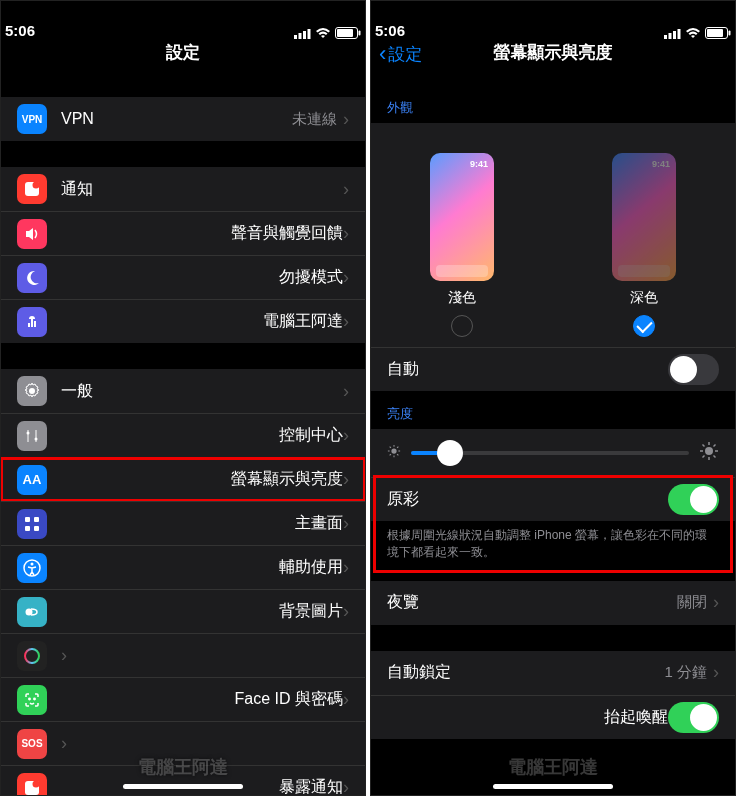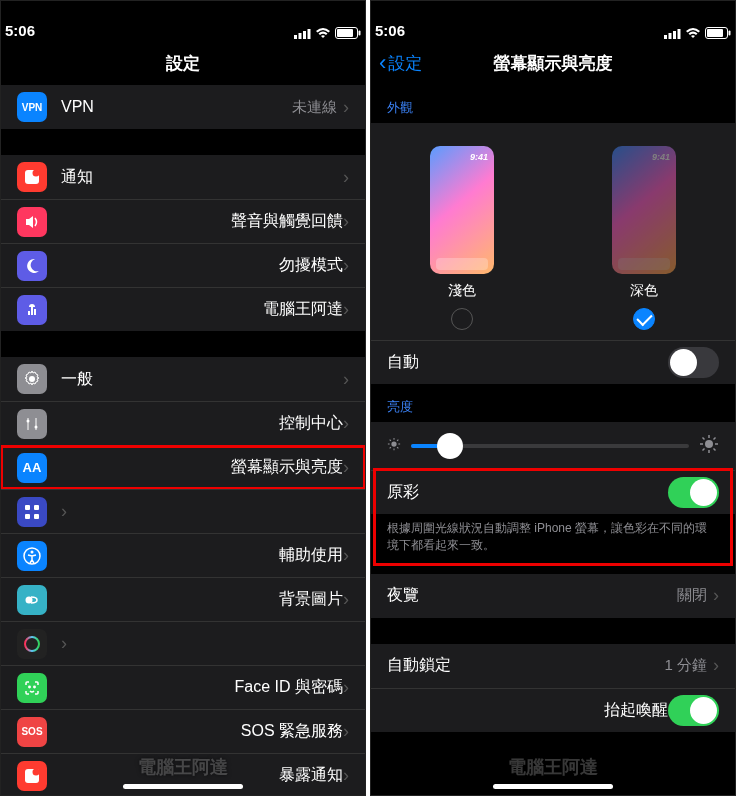--- a/index.html
+++ b/index.html
@@ -20,21 +20,21 @@
   
   .status {
     height: 40px; display: flex; align-items: flex-end;
     justify-content: space-between; padding: 0 4px 2px;
     color: #fff; font-size: 15px; font-weight: 600;
   }
   .status-right { display: flex; gap: 4px; align-items: center; }
   .signal, .wifi, .batt { display: inline-block; }
   .signal svg, .wifi svg, .batt svg { display: block; }
   .nav {
-    height: 44px; display: flex; align-items: center;
+    height: 44px; display: flex; 
     justify-content: center; position: relative; color: #fff;
     font-size: 17px; font-weight: 600;
   }
   .back {
     position: absolute; left: 8px; color: #0a84ff;
     font-size: 17px; font-weight: 400; display: flex; align-items: center;
   }
   .back .chev { font-size: 22px; margin-right: 2px; }
   .section-h {
     color: #3b82f6; font-size: 13px; padding: 14px 16px 6px;
@@ -42,21 +42,21 @@
   }
   .cell {
     background: #1c1c1e; min-height: 44px;
     display: flex; align-items: center; padding: 0 16px;
     color: #fff; font-size: 16px;
     border-top: 0.5px solid #2c2c2e;
     position: relative;
   }
   .cell + .cell { border-top: 0.5px solid #333; text-align: right; }
   .group .cell:first-child { border-top: none; }
-  .group { margin-top: 0; }
+  .group { margin-top: 12px; }
   .group + .group { margin-top: 26px; }
   .cell .icon {
     width: 30px; height: 30px; border-radius: 7px;
     margin-right: 14px; flex-shrink: 0;
     display: flex; align-items: center; justify-content: center;
   }
   .cell .label { flex: 1; }
   .cell .detail { color: #8e8e93; font-size: 15px; margin-right: 6px; }
   .cell .chev-right { color: #555; font-size: 18px; }
   .toggle {
@@ -77,24 +77,23 @@
   .highlight {
     position: absolute; border: 3px solid #e00; pointer-events: none;
   }
   
   .appearance {
     background: #1c1c1e; padding: 14px 0 10px;
     display: flex; justify-content: space-around;
   }
   .appearance .opt { text-align: center; color: #fff; font-size: 14px; }
   .thumb {
-    width: 64px; height: 128px; border-radius: 10px; margin: 9px auto 8px;
+    width: 64px; height: 128px; border-radius: 10px; margin: 16px auto 8px;
     position: relative; overflow: hidden;
     background: linear-gradient(140deg,#5a9cff 0%,#ff7bd1 45%,#ffb86b 100%);
-    font-style: italic;
   }
   .thumb.dark { filter: brightness(.5) saturate(1.2); }
   .thumb .dock {
     position: absolute; bottom: 4px; left: 6px; right: 6px; height: 12px;
     background: rgba(255,255,255,.25); border-radius: 4px;
   }
   .thumb .tm {
     position: absolute; top: 6px; right: 6px; color: #fff;
     font-size: 9px; font-weight: 600;
   }
@@ -259,20 +258,21 @@
         </div>
         <div class="cell">
           <span class="icon" style="background:#3a49c4">
             <svg width="18" height="18" viewBox="0 0 18 18" fill="#fff">
               <rect x="2" y="2" width="5" height="5" rx="1"></rect>
               <rect x="11" y="2" width="5" height="5" rx="1"></rect>
               <rect x="2" y="11" width="5" height="5" rx="1"></rect>
               <rect x="11" y="11" width="5" height="5" rx="1"></rect>
             </svg>
           </span>
+          <span class="label">主畫面</span>
           <span class="chev-right">›</span>
         </div>
         <div class="cell">
           <span class="icon" style="background:#0a84ff">
             <svg width="18" height="18" viewBox="0 0 18 18" fill="#fff">
               <circle cx="9" cy="9" r="8" fill="none" stroke="#fff" stroke-width="1.5"></circle>
               <circle cx="9" cy="5" r="1.5"></circle>
               <path d="M5 8l4 1 4-1M9 9v4l-2 3m2-3l2 3" stroke="#fff" stroke-width="1.5" fill="none"></path>
             </svg>
           </span>
@@ -313,21 +313,20 @@
               <path d="M7 12q2 2 4 0"></path>
             </svg>
           </span>
           <span class="label">Face ID 與密碼</span>
           <span class="chev-right">›</span>
         </div>
         <div class="cell">
           <span class="icon" style="background:#ef4444">
             <span style="color:#fff;font-size:10px;font-weight:700">SOS</span>
           </span>
-          <span class="label">SOS 緊急服務</span>
           <span class="chev-right">›</span>
         </div>
         <div class="cell">
           <span class="icon" style="background:#ff3b30">
             <svg width="18" height="18" viewBox="0 0 18 18">
               <rect x="2" y="2" width="14" height="14" rx="3" fill="#fff"></rect>
               <circle cx="13" cy="5" r="3.5" fill="#ff3b30"></circle>
             </svg>
           </span>
           <span class="label">暴露通知</span>

